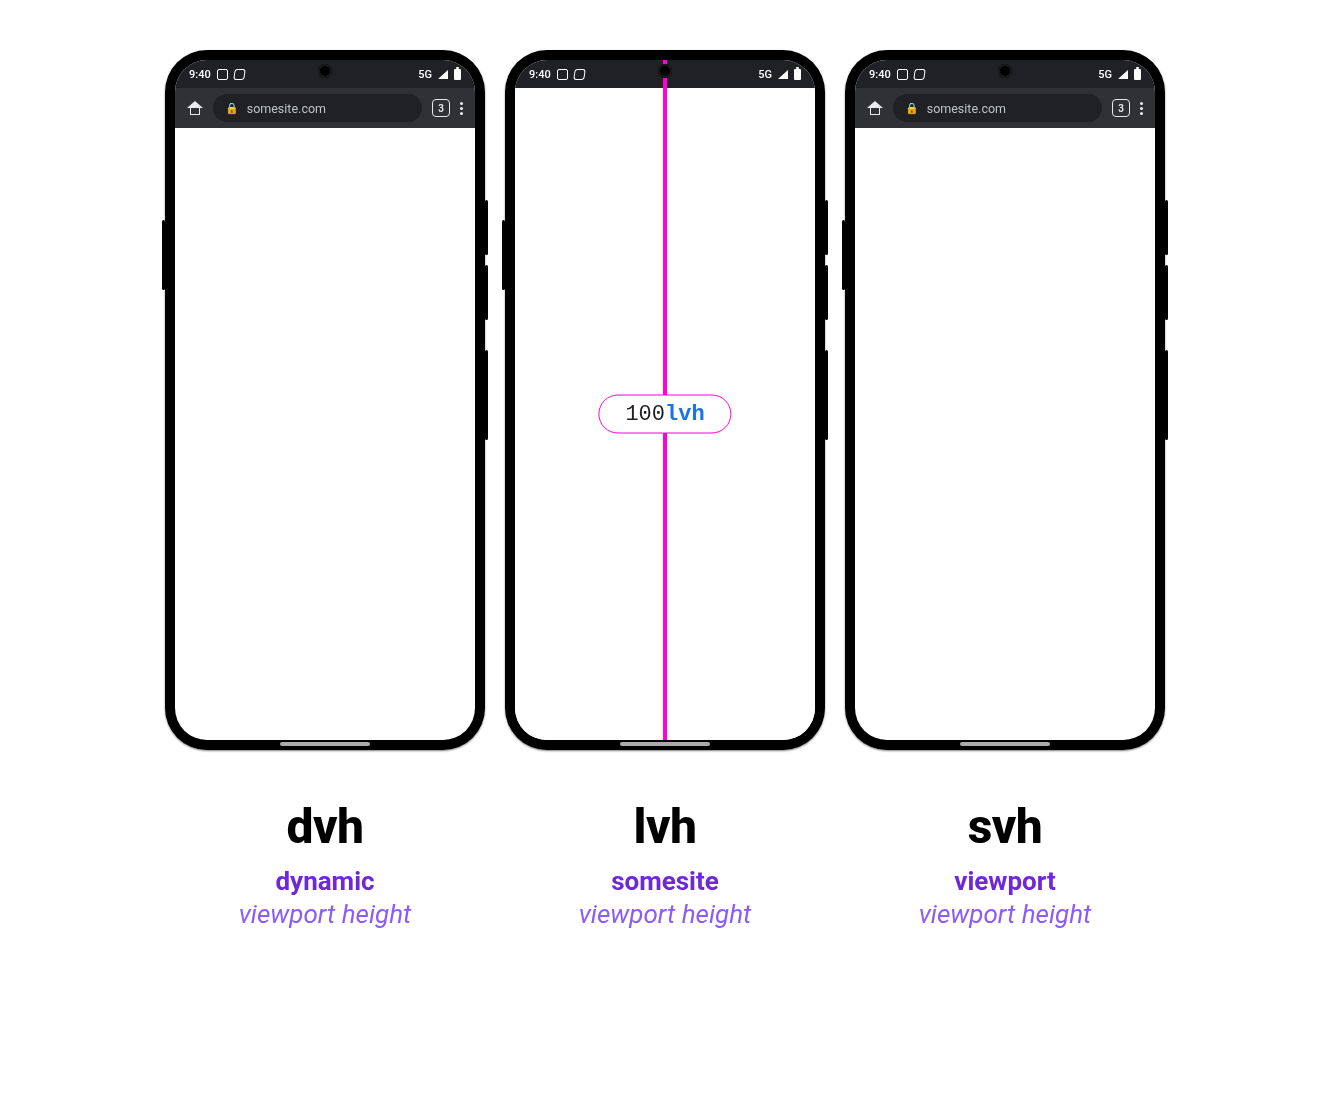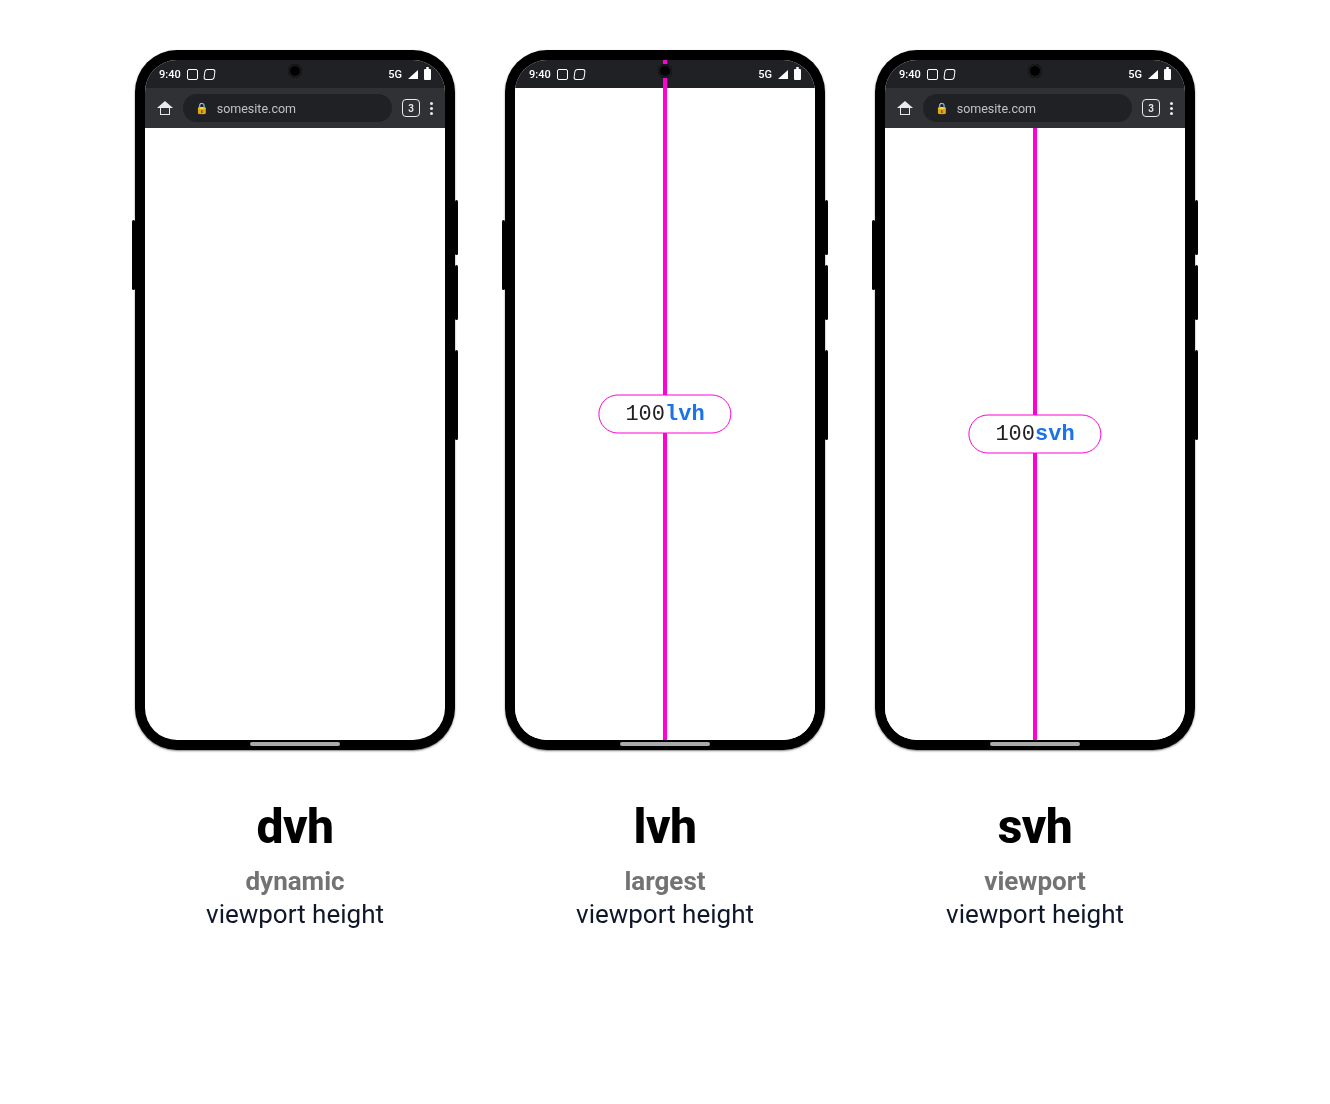--- a/index.html
+++ b/index.html
@@ -8,21 +8,21 @@
     height: 1104px;
     background: #ffffff;
     font-family: -apple-system, BlinkMacSystemFont, "Segoe UI", Roboto, Helvetica, Arial, sans-serif;
     display: flex;
     justify-content: center;
     align-items: flex-start;
     padding-top: 50px;
   }
   .row {
     display: flex;
-    gap: 50px;
+    gap: 20px;
   }
   .col {
     display: flex;
     flex-direction: column;
     align-items: center;
   }
   
   .phone {
     width: 320px;
     height: 700px;
@@ -183,22 +183,22 @@
     font-size: 48px;
     font-weight: 800;
     color:#000;
     letter-spacing: -0.5px;
   }
   .caption .sub {
     margin-top: 10px;
     font-size: 26px;
     line-height: 1.25;
   }
-  .caption .word { color:#737373; font-weight:700;text-align:center; }
-  .caption .rest { color:#0f172a; }
+  .caption .word { color:#6d28d9; font-weight:700;text-align:center; }
+  .caption .rest { color:#8b5cf6;font-style:italic; }
 </style>
 </head>
 <body>
 
 <div class="row">
 
   <div class="col">
     <div class="phone dvh">
       <span class="side-btn side-l"></span>
       <span class="side-btn side-r1"></span>
@@ -269,21 +269,21 @@
           <span class="vline full"></span>
           <div class="badge">
             <span class="num">100</span><span class="unit">lvh</span>
           </div>
         </div>
       </div>
     </div>
     <div class="caption">
       <h2>lvh</h2>
       <div class="sub">
-        <span class="word">largest</span><br>
+        <span class="word">somesite</span><br>
         <span class="rest">viewport height</span>
       </div>
     </div>
   </div>
 
   <div class="col">
     <div class="phone svh">
       <span class="side-btn side-l"></span>
       <span class="side-btn side-r1"></span>
       <span class="side-btn side-r2"></span>
@@ -309,26 +309,20 @@
             <span class="lock-ico">🔒</span>
             <span>somesite.com</span>
           </div>
           <span class="tabcount">3</span>
           <span class="kebab">
               <span></span>
               <span></span>
               <span></span>
             </span>
         </div>
-        <div class="viewport">
-          <span class="vline full"></span>
-          <div class="badge">
-            <span class="num">100</span><span class="unit">svh</span>
-          </div>
-        </div>
       </div>
     </div>
     <div class="caption">
       <h2>svh</h2>
       <div class="sub">
         <span class="word">viewport</span><br>
         <span class="rest">viewport height</span>
       </div>
     </div>
   </div>

